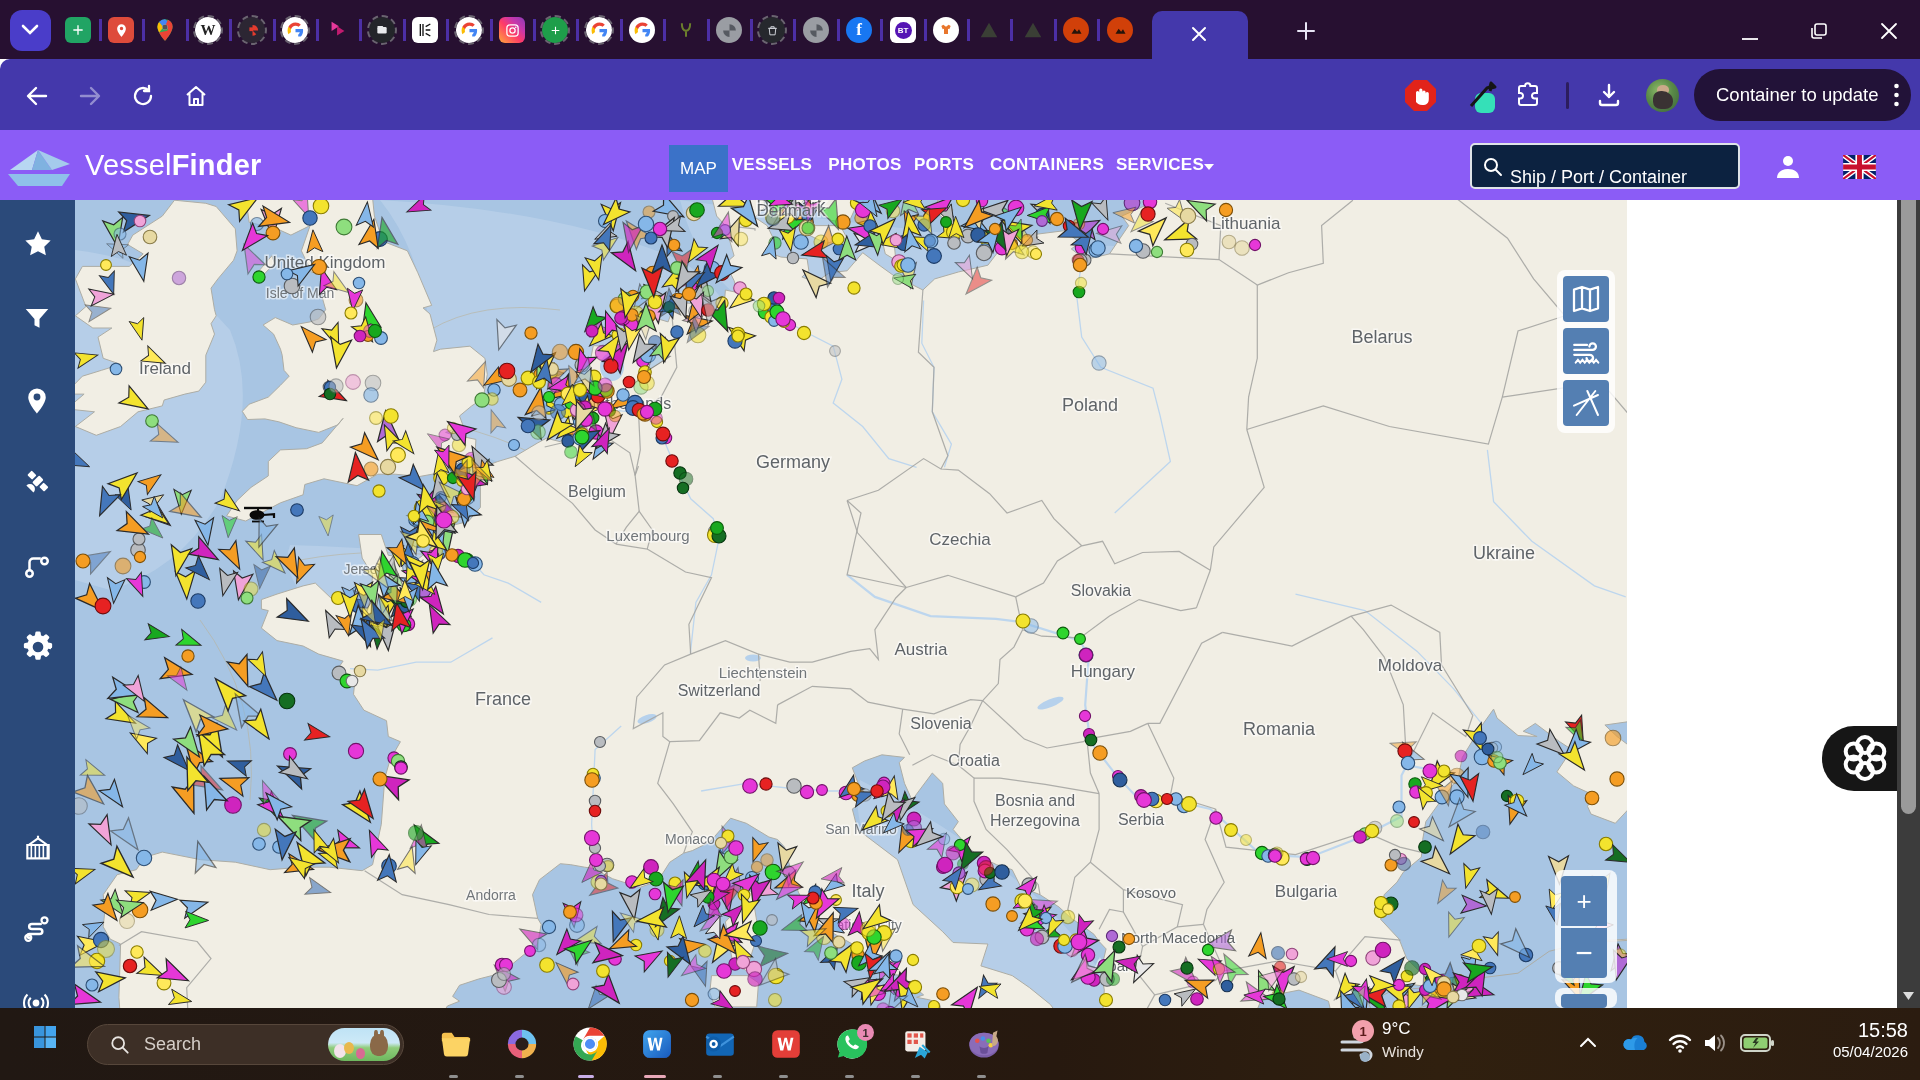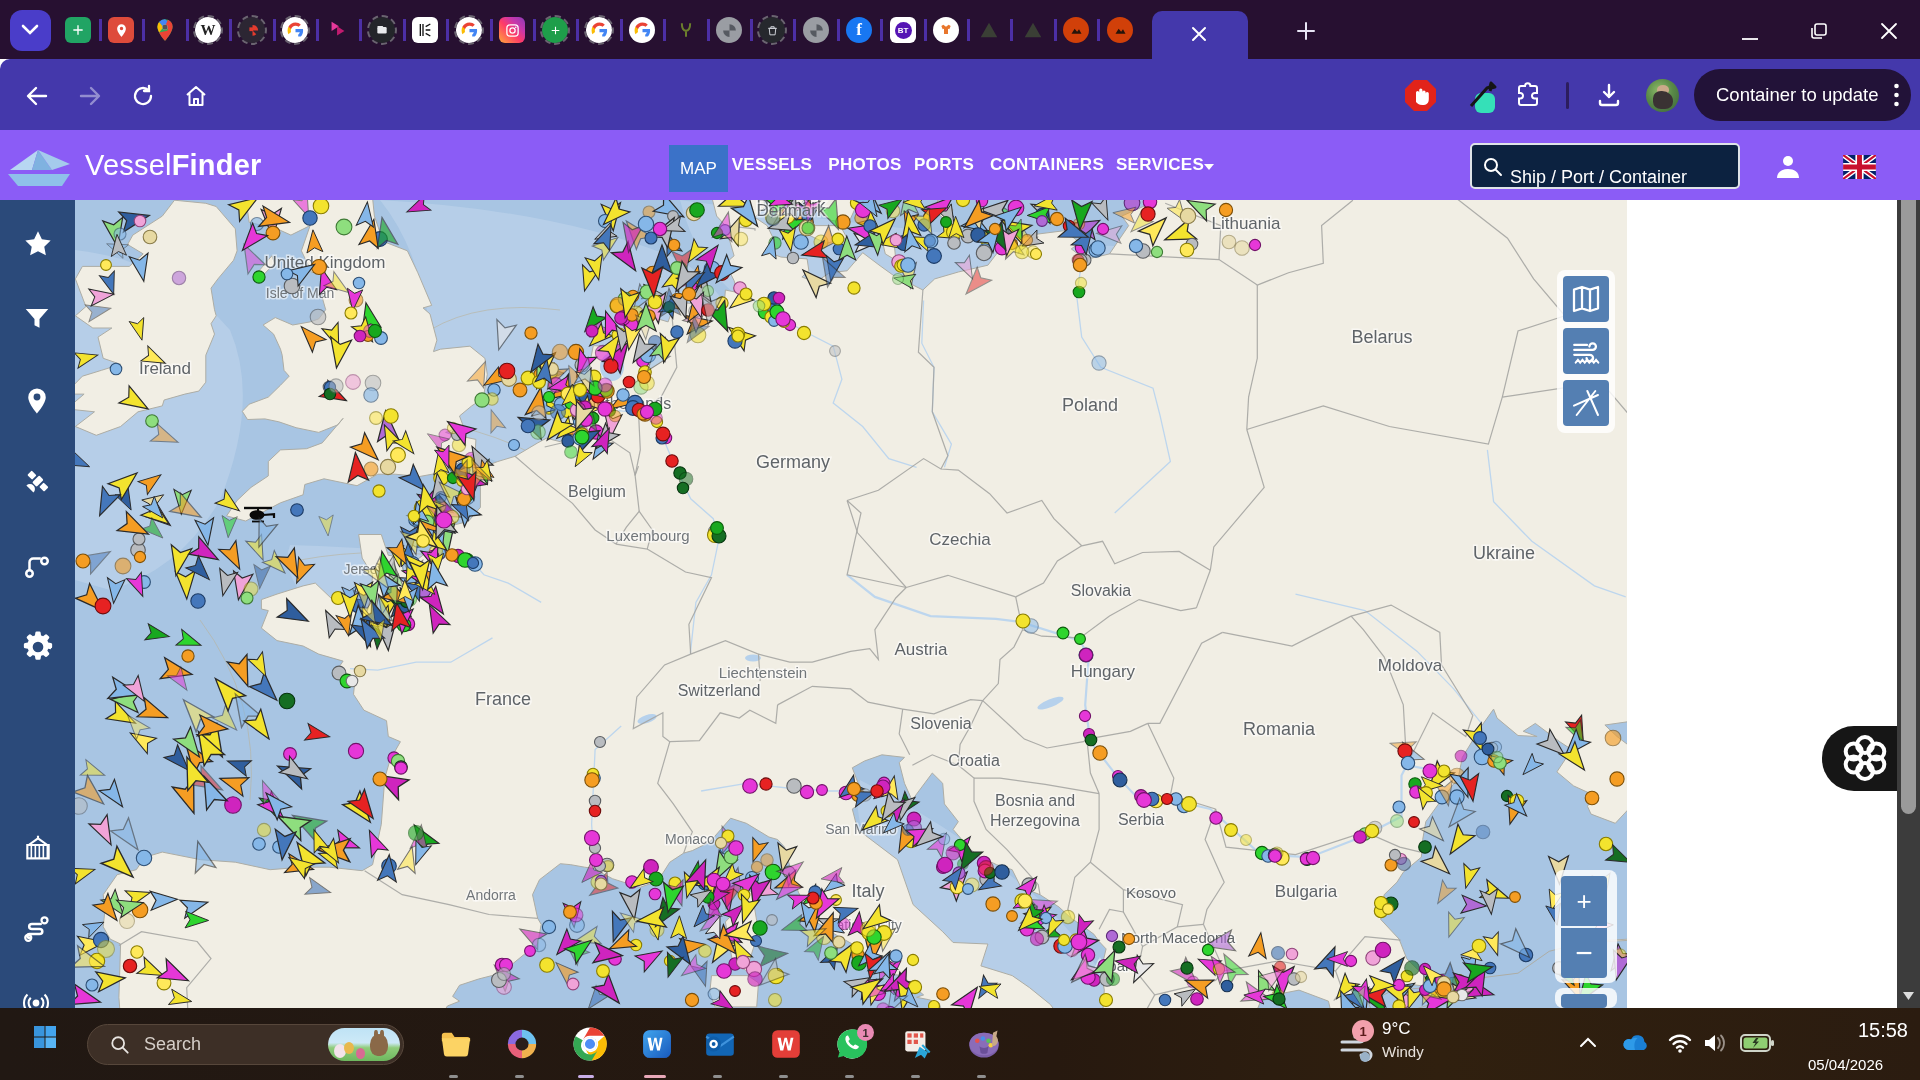--- a/index.html
+++ b/index.html
@@ -2036,14 +2036,14 @@
       <path d="M3 8v6h4l6 5V3L7 8z" fill="#fff"></path>
       <path d="M16 6c2.5 2.5 2.5 7.5 0 10M19 3.5c4 4 4 11 0 15" stroke="#9a9088" stroke-width="1.8" fill="none" stroke-linecap="round"></path>
     </svg>
 <svg class="abs" style="left:1740px;top:24px" width="34" height="22" viewBox="0 0 34 22">
       <rect x="1" y="3" width="29" height="16" rx="4" fill="none" stroke="#cfd4c8" stroke-width="2"></rect>
       <rect x="31" y="8" width="3" height="6" rx="1.5" fill="#cfd4c8"></rect>
       <rect x="3.5" y="5.5" width="24" height="11" rx="2.5" fill="#8fce72"></rect>
       <path d="M16 6l-3.5 5h3l-2.5 5 6-6.5h-3l2.5-3.5z" fill="#2a3a22"></path>
     </svg>
 <div class="sys" style="left:1838px;top:11px;font-size:20px;width:70px;text-align:right"><span>15:58</span></div>
-<div class="sys" style="left:1808px;top:48px;font-size:15px;width:100px;"><span>05/04/2026</span></div>
+<div class="sys" style="left:1808px;top:35px;font-size:15px;width:100px;text-align:right"><span>05/04/2026</span></div>
 </div>
 
 </body></html>

